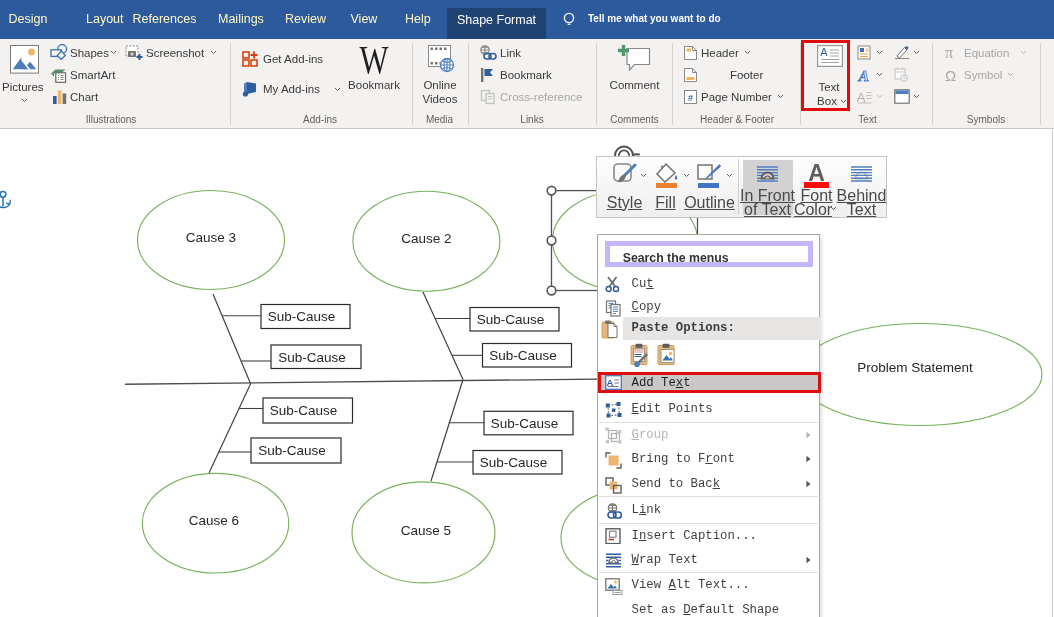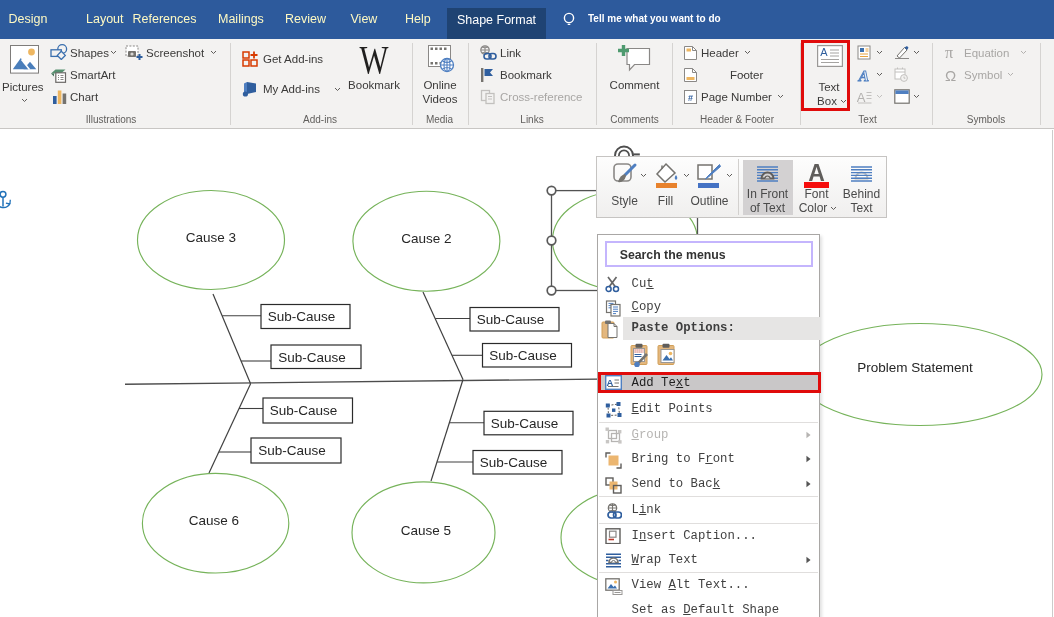--- a/index.html
+++ b/index.html
@@ -16,21 +16,21 @@
 #ribbon { position:absolute; left:0; top:39px; width:1054px; height:90px; background:#f3f2f1; border-bottom:1px solid #c8c6c4; }
 .rsep { position:absolute; top:4px; width:1px; height:82px; background:#d5d3d1; }
 .glabel { position:absolute; top:74.5px; font-size:10px; color:#605e5c; white-space:nowrap; transform:translateX(-50%); }
 .rtxt { position:absolute; font-size:11.5px; color:#3b3a39; white-space:nowrap; }
 .gray { color:#a8a6a4 !important; }
 .chev { position:absolute; width:7px; height:5px; }
 
 #docsvg { position:absolute; left:0; top:0; width:1054px; height:617px; }
 
 #minibar { position:absolute; left:596px; top:155.5px; width:291px; height:62px; background:linear-gradient(#fdfdfd,#f0efee); border:1px solid #c6c4c2; }
-.mlbl { position:absolute; font-size:12px; color:#4a4a4a; white-space:nowrap; transform:translateX(-50%); }
+.mlbl { position:absolute; font-size:16px; color:#4a4a4a; white-space:nowrap; transform:translateX(-50%);text-decoration:underline; }
 
 #ctxmenu { position:absolute; left:597px; top:233.5px; width:223px; height:395px; background:#fff; border:1px solid #a9a7a5; box-shadow:2px 2px 3px rgba(0,0,0,0.12); }
 .mi { position:absolute; left:33.5px; font-size:12.3px; color:#404040; white-space:nowrap;font-family:Liberation Mono, monospace; }
 .migray { color:#b6b4b2 !important; }
 .mico { position:absolute; left:7px; }
 .msep { position:absolute; left:1px; width:219px; height:1px; background:#e0dedd; }
 .marr { position:absolute; left:208px; width:5px; height:8px; }
 </style>
 </head>
 <body>
@@ -425,21 +425,21 @@
       <path d="M4.5 12.5 a6 6 0 0 1 12 0 Z" fill="#fff" stroke="#c4c2c0" stroke-width="1.8"></path>
       <g stroke="#4f7fc1" stroke-width="1.4">
         <path d="M0 1 h21 M0 3.8 h21 M0 6.6 h21 M0 9.4 h21 M0 12.2 h21 M0 15 h21"></path>
       </g>
     </svg>
     <span class="mlbl" style="left:264.5px;top:30.5px">Behind</span>
     <span class="mlbl" style="left:264.5px;top:44px">Text</span>
   </div>
 
   <div id="ctxmenu">
-    <div class="abs" style="left:6.7px;top:6.1px;width:208px;height:26px;border:2px solid #c4b5fd;background:#fff">
+    <div class="abs" style="left:6.7px;top:6.1px;width:208px;height:26px;border:5px solid #c4b5fd;background:#fff">
       <span class="abs" style="left:13px;top:5px;font-size:12.3px;font-weight:bold;color:#333">Search the menus</span>
     </div>
 
     <svg class="mico" style="top:41px" width="17" height="17" viewBox="0 0 17 17">
       <path d="M3 1 L10.5 11 M11.5 1 L4 11" stroke="#666" stroke-width="1.7"></path>
       <circle cx="3.6" cy="13" r="2.5" fill="none" stroke="#2f5e9e" stroke-width="1.5"></circle>
       <circle cx="11" cy="13" r="2.5" fill="none" stroke="#2f5e9e" stroke-width="1.5"></circle>
     </svg>
     <span class="mi" style="top:42.3px">Cu<u>t</u></span>
 

